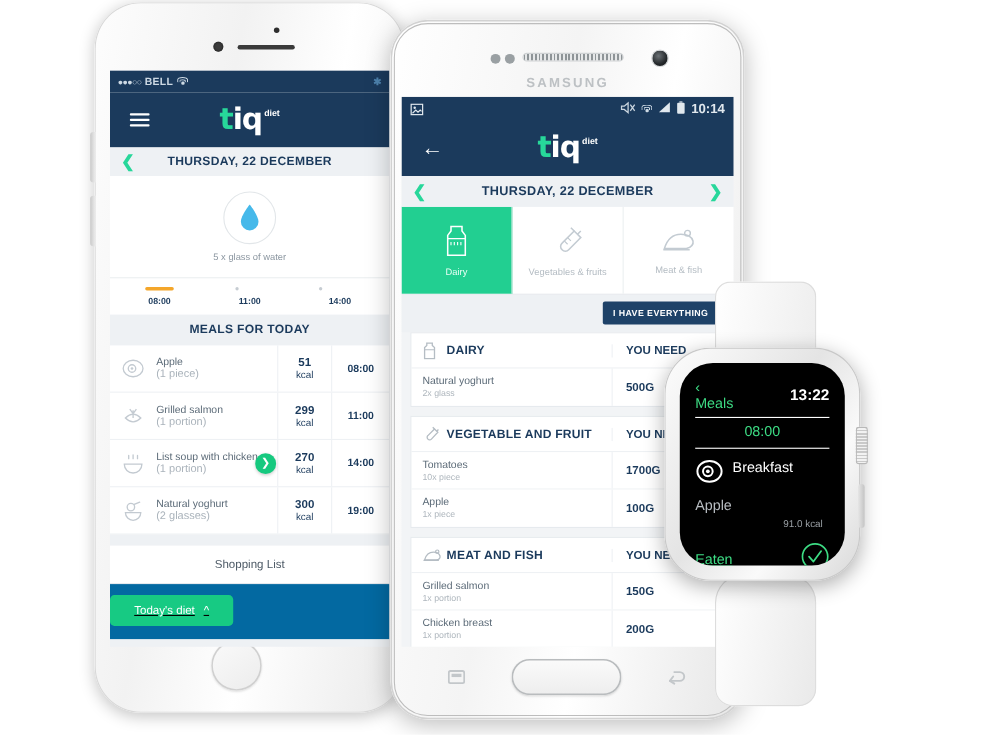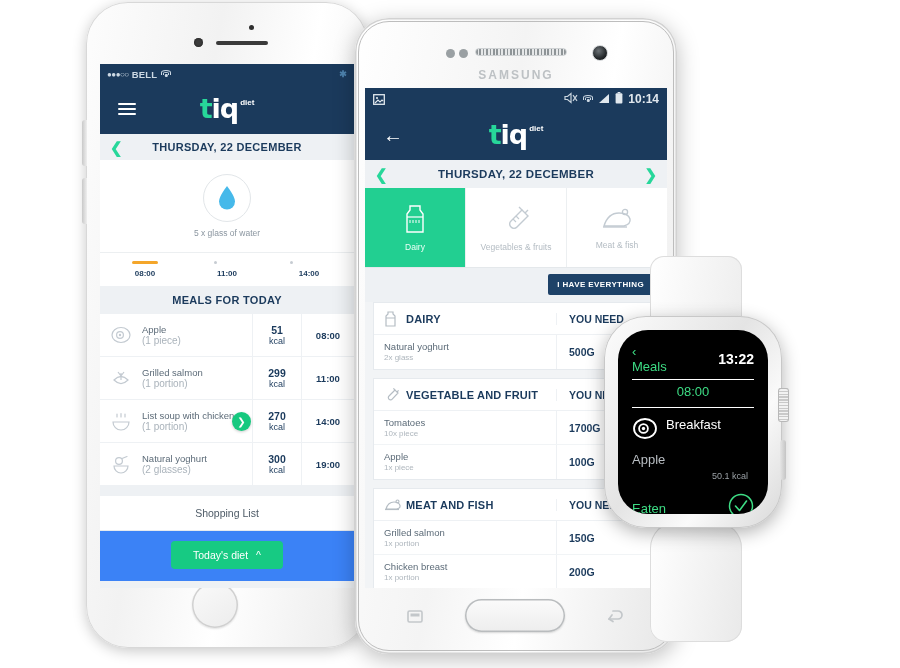--- a/index.html
+++ b/index.html
@@ -118,21 +118,21 @@
   .meal-kcal b{ font-size:10.5px; color:#1b3a5c;}
   .meal-kcal span{ font-size:9px; color:#1b3a5c;}
   .meal-time{ width:52px; text-align:center; font-size:9.5px; font-weight:bold; color:#1b3a5c;}
   .go-btn{ position:absolute; left:132px; width:19px; height:19px; border-radius:50%;
            background:#16c97f; color:#fff; font-size:10px; display:flex; align-items:center;
            justify-content:center; box-shadow:0 1px 3px rgba(0,0,0,.2);}
 
   
   .shop-row{ background:#fff; text-align:center; font-size:10.5px; color:#4d5a66;
              padding:11px 0; border-bottom:1px solid #e6eaee;}
-  .cta-wrap{ background:#3b82f6; padding:10px 0 12px; display:flex; justify-content:center;}
+  .cta-wrap{ background:#0369a1; padding:10px 0 12px; display:flex; justify-content:flex-start;text-decoration:underline;}
   .cta{ background:#17ca83; color:#fff; font-size:10.5px; border-radius:4px;
         padding:8px 22px; display:flex; align-items:center; gap:8px;}
 
   
   .samsung{
     position:absolute; left:355px; top:18px; width:322px; height:636px;
     background:linear-gradient(100deg,#ffffff 0%,#f4f4f4 40%,#ffffff 62%,#e6e6e6 100%);
     border-radius:34px;
     box-shadow: 0 5px 22px rgba(0,0,0,.26), inset 0 0 0 1.5px #d2d2d2;
   }
@@ -583,21 +583,21 @@
         <div class="w-rule"></div>
         <div class="w-meal">
           <svg width="26" height="23" viewBox="0 0 26 23">
             <ellipse cx="13" cy="11.5" rx="11" ry="9.5" fill="none" stroke="#ffffff" stroke-width="1.8"></ellipse>
             <circle cx="11.5" cy="11.5" r="4.4" fill="none" stroke="#ffffff" stroke-width="1.8"></circle>
             <circle cx="11.5" cy="11.5" r="1.7" fill="#ffffff"></circle>
           </svg>
           <span class="w-meal-t">Breakfast</span>
         </div>
         <div class="w-item">Apple</div>
-        <div class="w-kcal">50.1 kcal</div>
+        <div class="w-kcal">91.0 kcal</div>
         <div class="w-bottom">
           <span class="w-eaten">Eaten</span>
           <span>
             <svg width="26" height="26" viewBox="0 0 26 26">
                 <circle cx="13" cy="13" r="11.5" fill="none" stroke="#3ddc84" stroke-width="1.5"></circle>
                 <path d="M7.5 13 L11.5 17.5 L18.5 8" fill="none" stroke="#3ddc84" stroke-width="1.6" stroke-linecap="round" stroke-linejoin="round"></path>
               </svg>
           </span>
         </div>
       </div>

